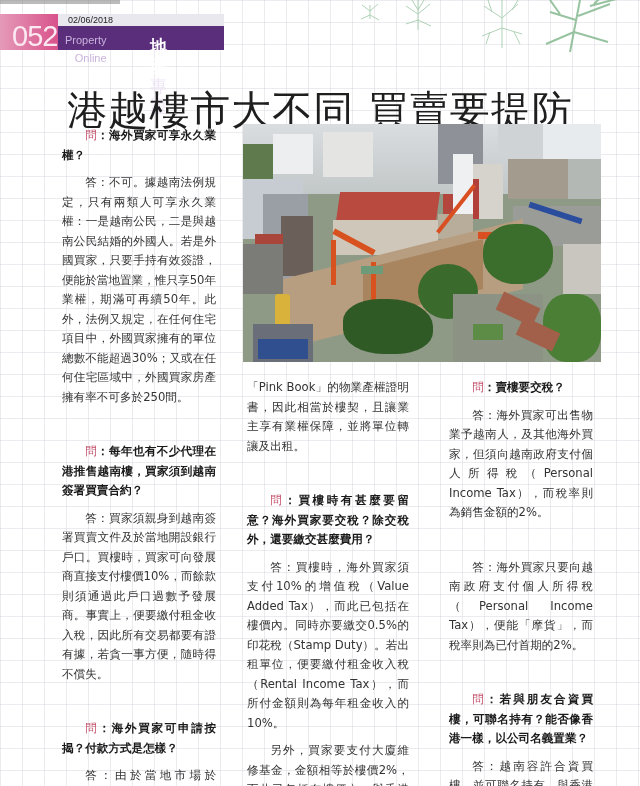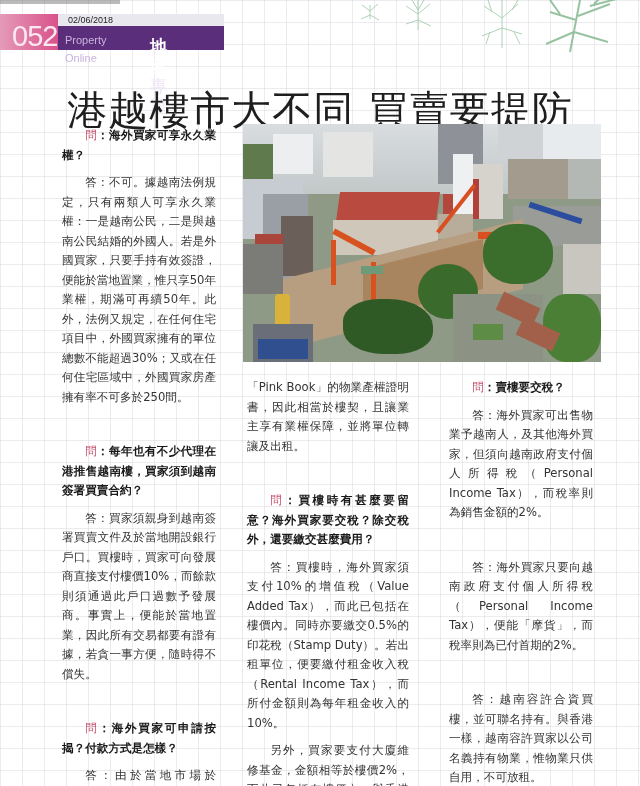--- a/index.html
+++ b/index.html
@@ -13,21 +13,21 @@
     font-family: "DejaVu Sans", "Liberation Sans", sans-serif;
     color: #2a2a2a;
   }
   .top-strip { position: absolute; left: 0; top: 0; width: 120px; height: 4px; background: #777; opacity: .5; }
   .header { position: absolute; left: 0; top: 14px; height: 36px; }
   .header .pink { position: absolute; left: 0; top: 0; width: 58px; height: 36px; background: linear-gradient(90deg,#e59ab8,#d8528b); }
   .header .page-num { position: absolute; left: 12px; top: 9px; font-family: "Liberation Sans", sans-serif; font-size: 29px; line-height: 27px; color: #fbe8f0; letter-spacing: -1px; }
   .header .date-bar { position: absolute; left: 58px; top: 0; width: 166px; height: 12px; background: #e9e8ee; }
   .header .date { position: absolute; left: 68px; top: 0; font-size: 9px; line-height: 12px; color: #222; font-family: "Liberation Sans", sans-serif; }
   .header .purple { position: absolute; left: 58px; top: 12px; width: 166px; height: 24px; background: #5b2e7c; }
-  .header .section-en { position: absolute; left: 65px; top: 17px; font-size: 11px; line-height: 18px; color: #c9b3dc; font-family: "Liberation Sans", sans-serif; }
+  .header .section-en { position: absolute; left: 65px; top: 17px; font-size: 11px; line-height: 18px; color: #c9b3dc; font-family: "Liberation Sans", sans-serif; text-align: right; }
   .header .section-zh { position: absolute; left: 150px; top: 22px; font-size: 17px; line-height: 20px; color: #fff; font-weight: bold; letter-spacing: -0.5px; }
   .header .section-zh .light { font-weight: normal; color: #efe6f6; }
 
   .deco { position: absolute; top: 0; right: 0; width: 330px; height: 55px; pointer-events: none; }
 
   .headline { position: absolute; left: 0; width: 640px; top: 60px; text-align: center; font-size: 40px; line-height: 46px; color: #1e1e1e; font-weight: normal; letter-spacing: 1px; }
 
   .col { position: absolute; font-size: 11.6px; line-height: 19.5px; color: #333; text-align: justify; }
   .col p { margin: 8px; }
   .col .q { font-weight: bold; color: #1a1a1a; text-indent: 2em; }
@@ -74,21 +74,21 @@
   </g>
 </svg>
 
 <h1 class="headline">港越樓市大不同 買賣要提防</h1>
 
 <div class="col col1">
   <p class="q"><span class="mark">問</span><span>：海外買家可享永久業權？</span></p>
   <p class="a">答：不可。據越南法例規定，只有兩類人可享永久業權：一是越南公民，二是與越南公民結婚的外國人。若是外國買家，只要手持有效簽證，便能於當地置業，惟只享50年業權，期滿可再續50年。此外，法例又規定，在任何住宅項目中，外國買家擁有的單位總數不能超過30%；又或在任何住宅區域中，外國買家房產擁有率不可多於250間。</p>
   <div class="gap"></div>
   <p class="q"><span class="mark">問</span><span>：每年也有不少代理在港推售越南樓，買家須到越南簽署買賣合約？</span></p>
-  <p class="a">答：買家須親身到越南簽署買賣文件及於當地開設銀行戶口。買樓時，買家可向發展商直接支付樓價10%，而餘款則須通過此戶口過數予發展商。事實上，便能於當地置業，因此所有交易都要有證有據，若貪一事方便，隨時得不償失。</p>
+  <p class="a">答：買家須親身到越南簽署買賣文件及於當地開設銀行戶口。買樓時，買家可向發展商直接支付樓價10%，而餘款則須通過此戶口過數予發展商。事實上，便要繳付租金收入稅，因此所有交易都要有證有據，若貪一事方便，隨時得不償失。</p>
   <div class="gap"></div>
   <p class="q"><span class="mark">問</span><span>：海外買家可申請按揭？付款方式是怎樣？</span></p>
   <p class="a">答：由於當地市場於2015年剛開放，故當地銀行仍未提供任何按揭計劃予海外買家。付款方式方面，普遍以分期付款居多。買家在物業落成前，分期各向開發商找數，而首筆付款則不可多於樓價30%。在物業落成前，本地發展商最多可收取樓價70%，而海外發展商則為50%。</p>
 
 </div>
 
 <div class="photo">
 
   <div class="ph" style="left:0;top:0;width:358px;height:70px;background:linear-gradient(#d9dde0,#c2c7c8);"></div>
   <div class="ph" style="left:30px;top:10px;width:40px;height:40px;background:#eceef0;"></div>
@@ -152,14 +152,15 @@
   <p class="a">答：買樓時，海外買家須支付10%的增值稅（Value Added Tax），而此已包括在樓價內。同時亦要繳交0.5%的印花稅（Stamp Duty）。若出租單位，便要繳付租金收入稅（Rental Income Tax），而所付金額則為每年租金收入的10%。</p>
   <p class="a">另外，買家要支付大廈維修基金，金額相等於樓價2%，而此已包括在樓價內。與香港一樣，業主須繳交管理費，而每平方米費用則約每月11,000至35,000越南盾（即約3.8至12港元）。</p>
 </div>
 
 <div class="col col3">
   <p class="q"><span class="mark">問</span><span>：賣樓要交稅？</span></p>
   <p class="a">答：海外買家可出售物業予越南人，及其他海外買家，但須向越南政府支付個人所得稅（Personal Income Tax），而稅率則為銷售金額的2%。</p>
   <div class="gap"></div>
   <p class="a">答：海外買家只要向越南政府支付個人所得稅（Personal Income Tax），便能「摩貨」，而稅率則為已付首期的2%。</p>
   <div class="gap"></div>
+  <p class="q"><span class="mark">問</span><span>：若與朋友合資買樓，可聯名持有？能否像香港一樣，以公司名義置業？</span></p>
   <p class="a"><span>答：越南容許合資買樓，並可聯名持有。與香港一樣，越南容許買家以公司名義持有物業，惟物業只供自用，不可放租。</span></p>
 </div>
 
 </body></html>

